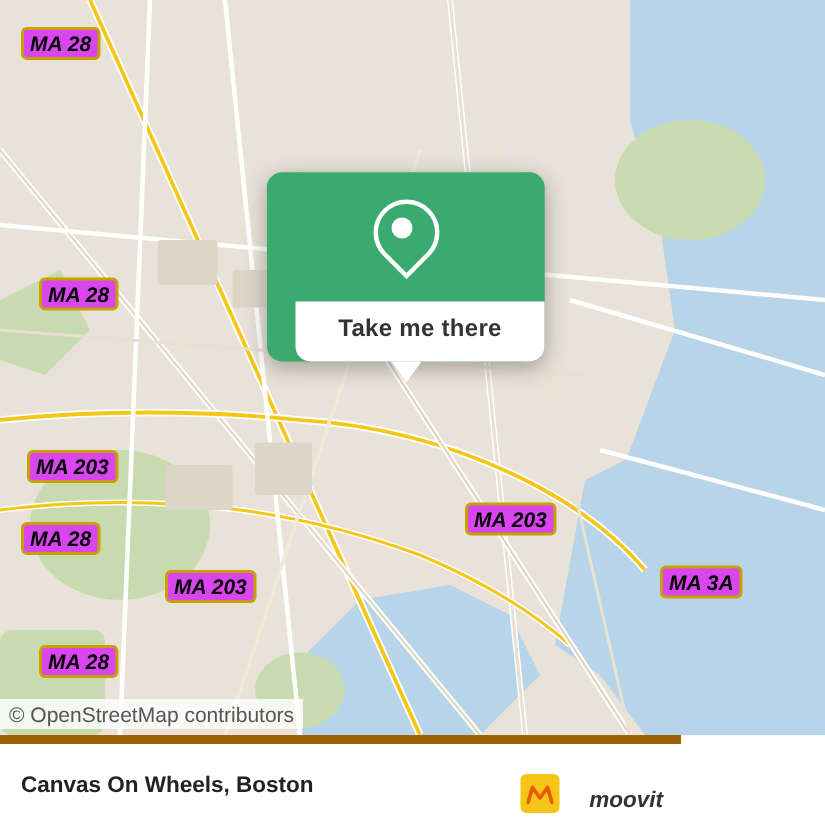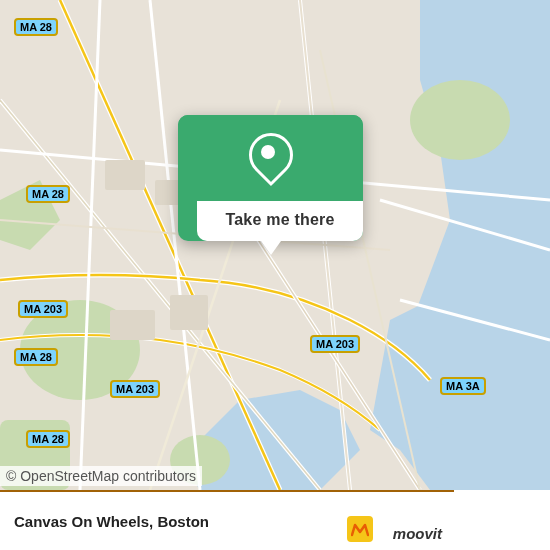--- a/index.html
+++ b/index.html
@@ -23,28 +23,29 @@
     #map-svg {
       width: 100%;
       height: 100%;
       position: absolute;
       top: 0; left: 0;
     }
 
     
     .road-badge {
       position: absolute;
-      background: #7dd3fc;
+      background: #d946ef;
       border: 2px solid #c8a000;
       border-radius: 4px;
-      font-size: 11px;
+      font-size: 14px;
       font-weight: bold;
       color: #000;
       padding: 1px 4px;
       white-space: nowrap;
+      font-style: italic;
     }
 
     
     #popup-card {
       position: absolute;
       top: 115px;
       left: 178px;
       width: 185px;
       background: #3aaa6e;
       border-radius: 10px;
@@ -121,21 +122,21 @@
       border-left: 10px solid transparent;
       border-right: 10px solid transparent;
       border-top: 14px solid #fff;
     }
 
     
     #footer-bar {
       width: 454px;
       height: 60px;
       background: #fff;
-      border-top: 2px solid #a16207;
+      border-top: 6px solid #a16207;
       display: flex;
       align-items: center;
       padding: 0 14px;
       position: relative;
     }
 
     #footer-logo {
       position: absolute;
       right: 12px;
       bottom: 8px;

